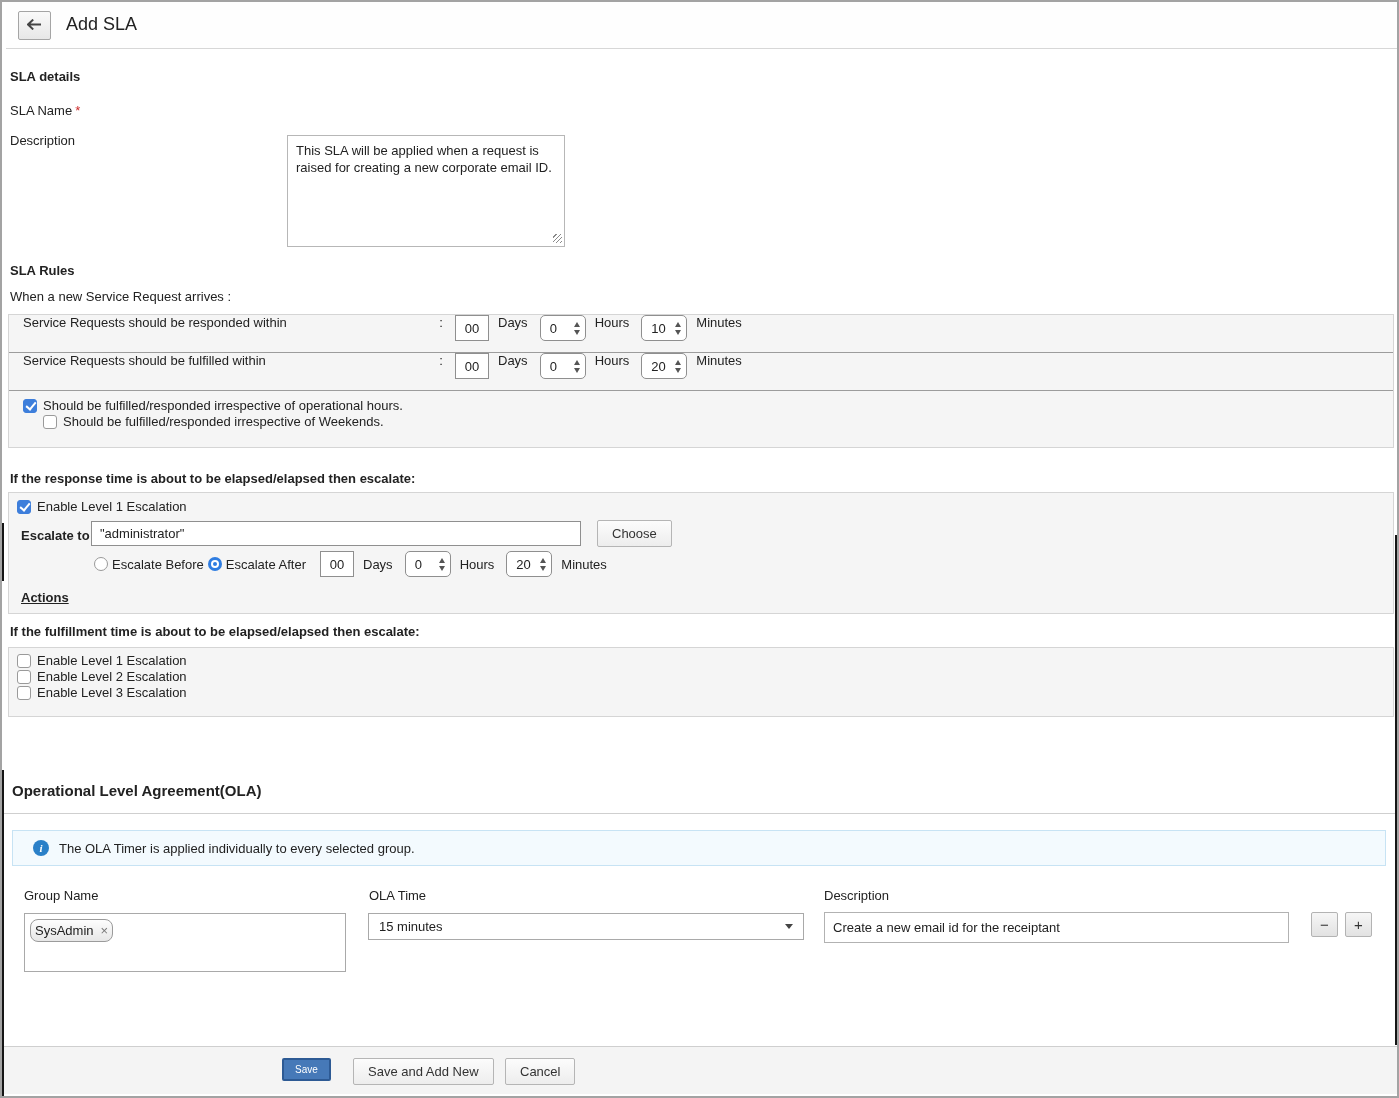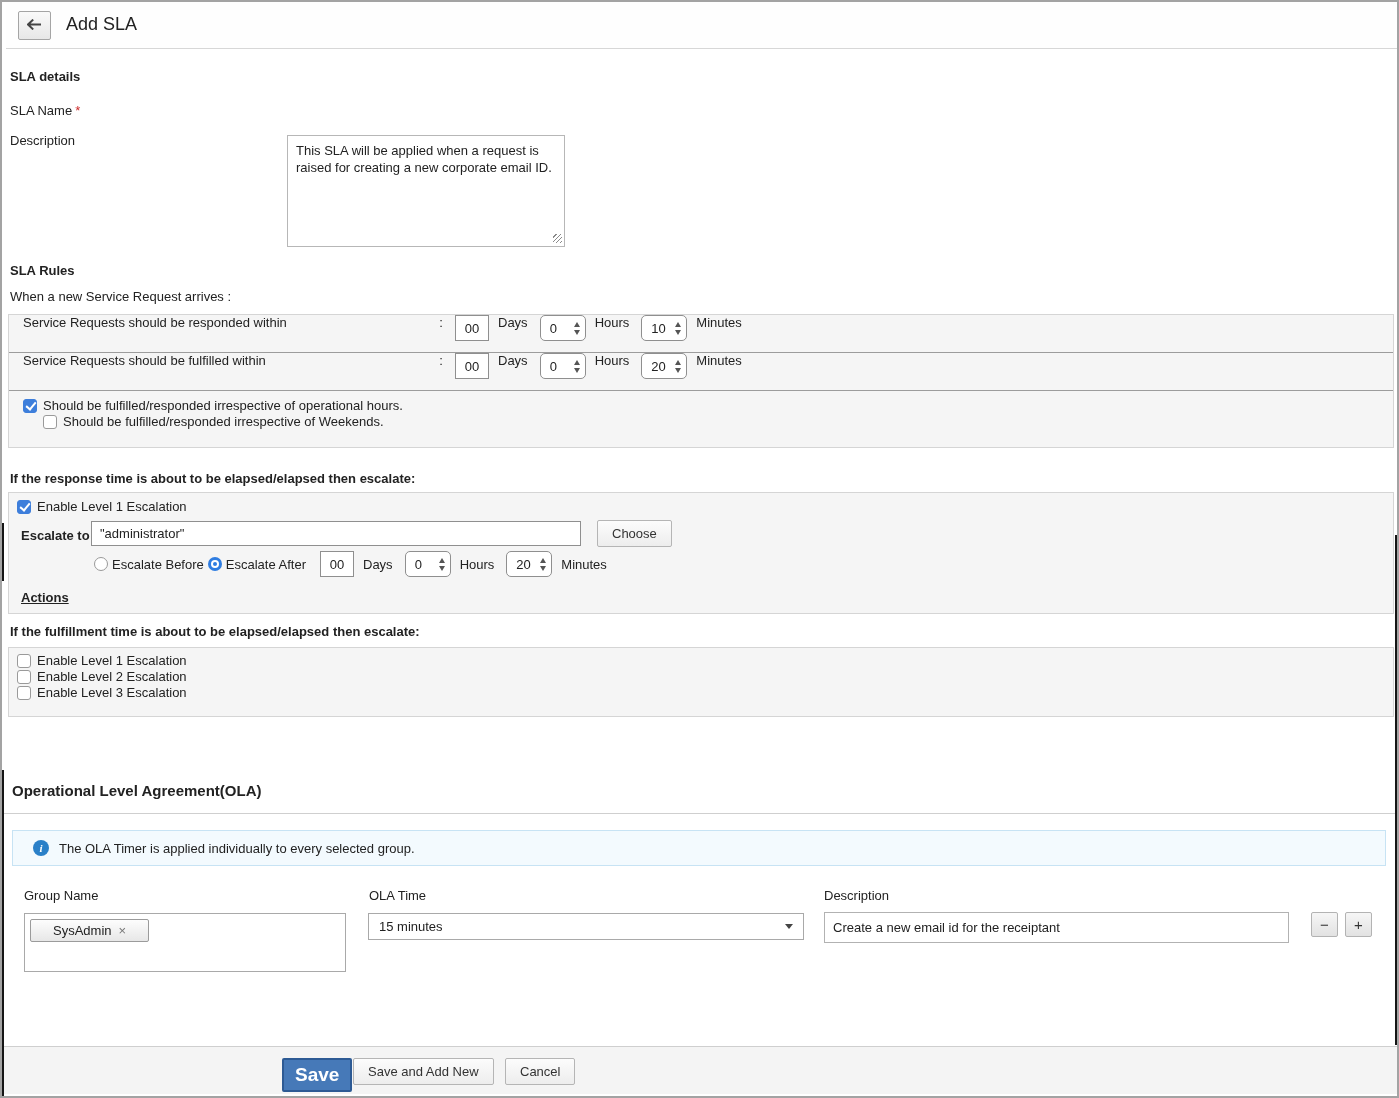--- a/index.html
+++ b/index.html
@@ -51,34 +51,34 @@
     transform:rotate(40deg); margin:0.5px 0 0 4px; }
   .opt-line { display:flex; align-items:center; margin:1px 0; }
   .radio { flex:none; width:14px; height:14px; box-sizing:border-box; border:1px solid #999; border-radius:50%;
     background:#fff; display:inline-block; margin-right:4px; position:relative; cursor:pointer; }
   .radio.selected { border:none; background:#2f7de1; }
   .radio.selected::after { content:''; position:absolute; left:3px; top:3px; right:3px; bottom:3px; background:#fff; border-radius:50%; }
   .radio.selected::before { content:''; position:absolute; left:5px; top:5px; right:5px; bottom:5px; background:#2f7de1; border-radius:50%; z-index:1; }
 
   .btn { background:linear-gradient(#fcfcfc,#ededed); border:1px solid #b5b5b5; border-radius:2px;
     color:#333; font-size:13px; font-family:"Liberation Sans", sans-serif; padding:5px 14px; cursor:pointer; }
-  .btn-primary { background:#4679b8; border:2px solid #2d5a94; border-radius:2px; color:#fff; font-weight:bold;
-    font-size:19px; font-family:"Liberation Sans", sans-serif; padding:4px 11px; cursor:pointer; }
+  .btn-primary { background:#4679b8; border:2px solid #2d5a94; border-radius:2px; color:#fff; font-weight:normal;
+    font-size:10px; font-family:"Liberation Sans", sans-serif; padding:4px 11px; cursor:pointer; }
 
   .link { font-weight:bold; text-decoration:underline; color:#222; cursor:pointer; }
 
   
   .ola-title { font-size:15px; font-weight:bold; }
   .divider { left:0; right:0; top:811px; height:1px; background:#cfcfcf; }
   .info-box { left:10px; top:828px; width:1374px; height:36px; background:#f3fafe; border:1px solid #c7e3f4;
     box-sizing:border-box; display:flex; align-items:center; }
   .info-ic { width:16px; height:16px; border-radius:50%; background:#2a80c8; color:#fff; margin:0 10px 0 20px;
     font:italic bold 11px "Liberation Serif", serif; display:flex; align-items:center; justify-content:center; }
   .group-box { left:22px; top:911px; width:322px; height:59px; background:#fff; border:1px solid #a9a9a9; box-sizing:border-box; padding:5px; }
-  .chip { display:inline-flex; align-items:center; gap:7px; padding:3px 22px; border:1px solid #9b9b9b; border-radius:2px;
+  .chip { display:inline-flex; align-items:center; gap:7px; padding:3px 4px; border:1px solid #9b9b9b; border-radius:8px;
     background:linear-gradient(#fdfdfd,#e7e7e7); cursor:default; }
   .chip .x { color:#777; cursor:pointer; }
   .select { left:366px; top:911px; width:436px; height:27px; background:#fff; border:1px solid #a9a9a9; box-sizing:border-box;
     display:flex; align-items:center; padding:0 10px; cursor:pointer; }
   .caret { margin-left:auto; width:0; height:0; border:4px solid transparent; border-top:5px solid #444; margin-top:4px; }
   .ola-desc { left:822px; top:910px; width:465px; height:31px; }
   .mp-btn { width:27px; height:25px; background:linear-gradient(#f6f6f6,#e2e2e2); border:1px solid #b3b3b3; border-radius:2px;
     font-size:15px; color:#333; display:flex; align-items:center; justify-content:center; cursor:pointer; box-sizing:border-box; }
 
   

